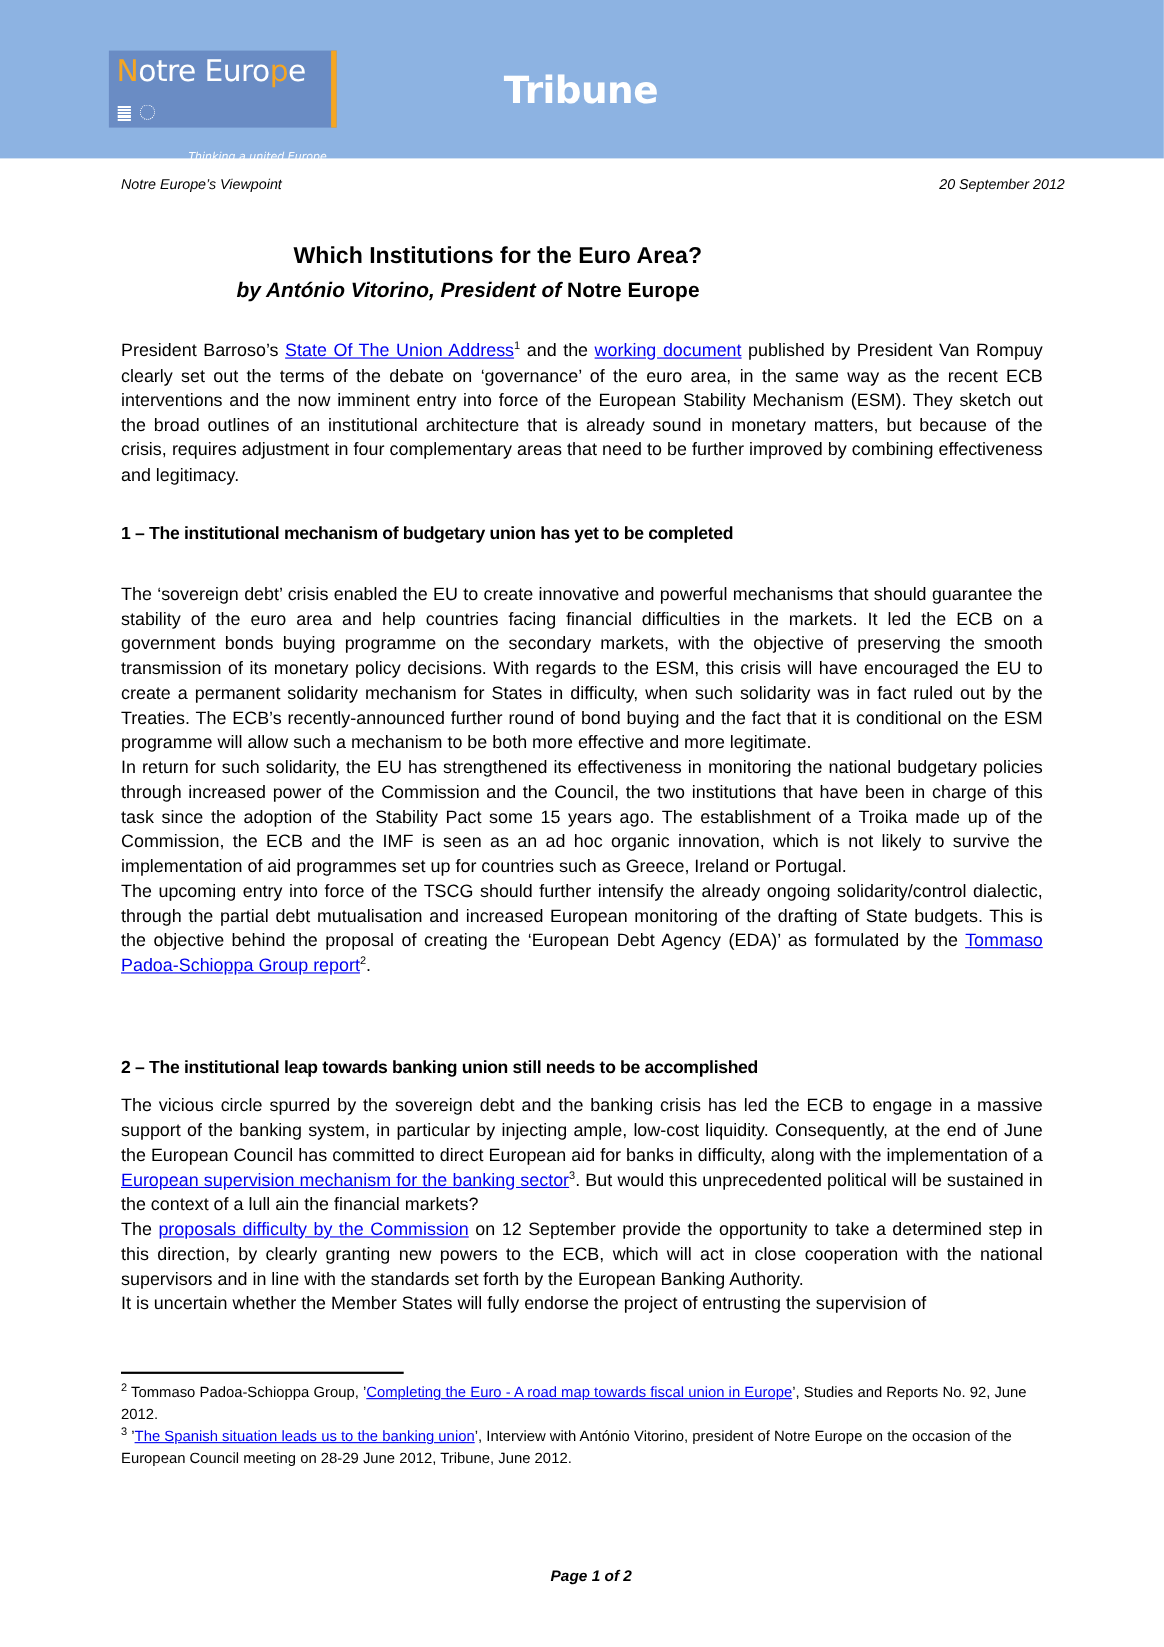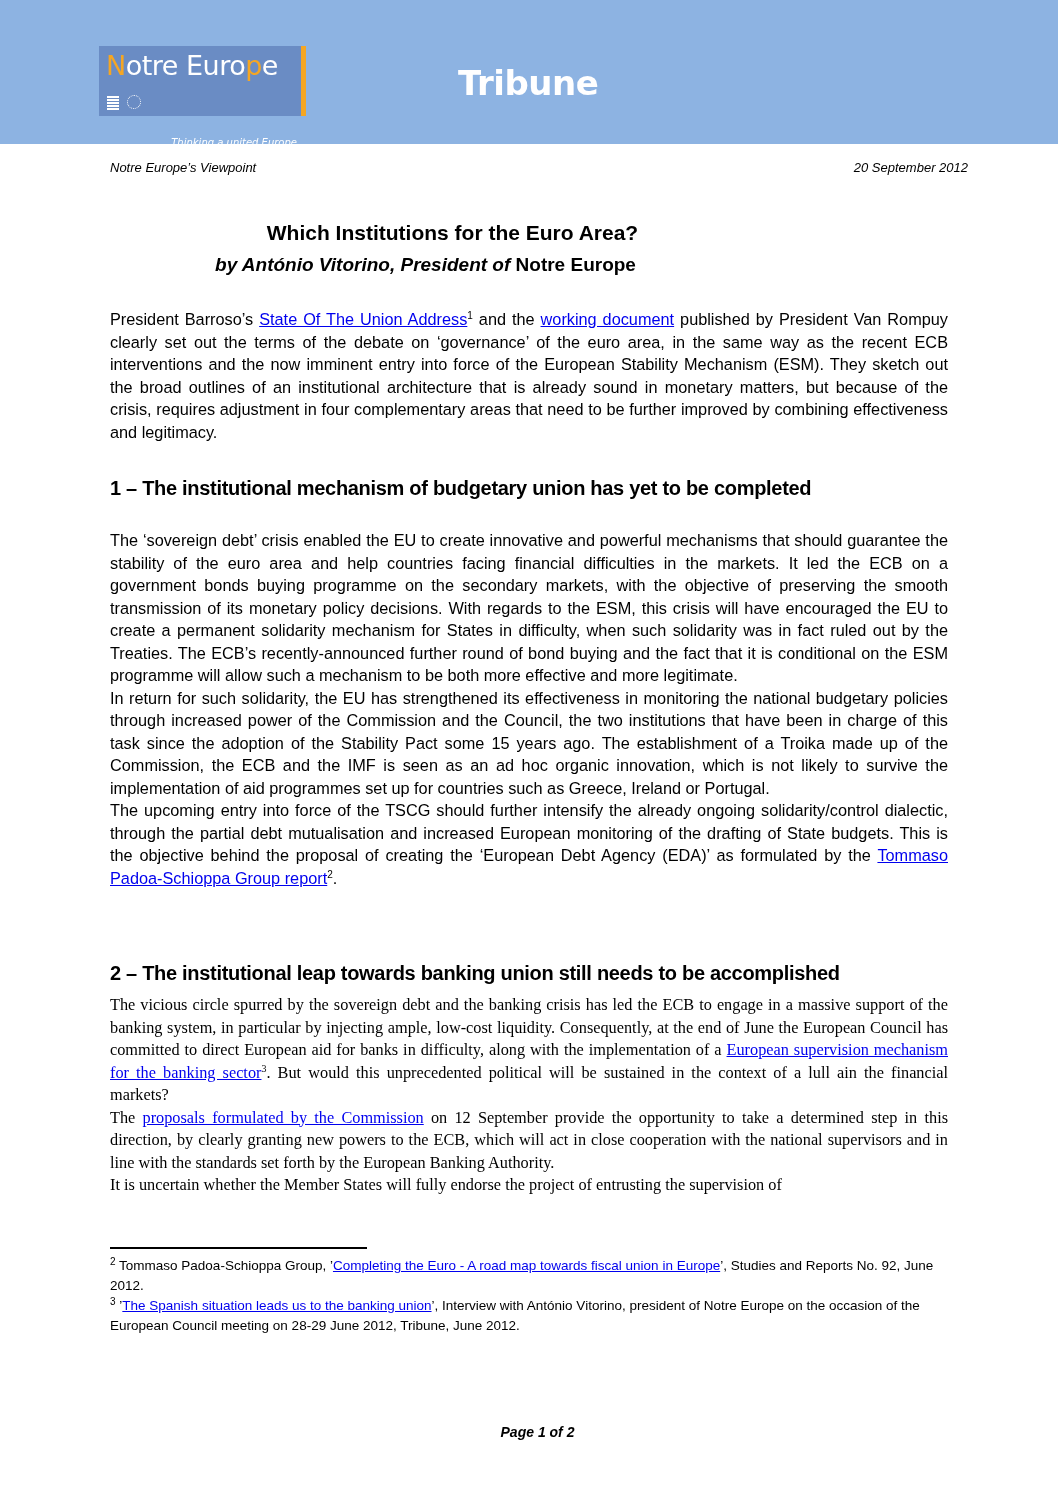--- a/index.html
+++ b/index.html
@@ -57,21 +57,21 @@
     font-size: 19px; font-weight: bold;
   }
   .doc-byline .it { font-style: italic; }
 
   .body-text {
     position: absolute; left: 110px; width: 838px;
     font-size: 16.3px; line-height: 22.5px; text-align: justify;
   }
   .body-text p { margin: 0; }
   .section-head {
-    position: absolute; left: 110px; font-size: 20px; font-weight: bold; white-space: nowrap;
+    position: absolute; left: 110px; font-size: 16px; font-weight: bold; white-space: nowrap;
     letter-spacing: -0.3px;
     text-align: right;
   }
   a.link { color: #0000ee; text-decoration: underline; }
   sup { font-size: 10px; line-height: 0; vertical-align: super; }
 
   .fn-separator {
     position: absolute; left: 110px; top: 1247px; width: 257px; height: 2px; background: #000;
   }
   .footnotes {
@@ -113,23 +113,23 @@
 <div class="section-head" style="top:477px;">1 – The institutional mechanism of budgetary union has yet to be completed</div>
 
 <div class="body-text" style="top:509px;margin-top:20px;">
   <p>The ‘sovereign debt’ crisis enabled the EU to create innovative and powerful mechanisms that should guarantee the stability of the euro area and help countries facing financial difficulties in the markets. It led the ECB on a government bonds buying programme on the secondary markets, with the objective of preserving the smooth transmission of its monetary policy decisions. With regards to the ESM, this crisis will have encouraged the EU to create a permanent solidarity mechanism for States in difficulty, when such solidarity was in fact ruled out by the Treaties. The ECB’s recently-announced further round of bond buying and the fact that  it is conditional on the ESM programme will allow such a mechanism to be both more effective and more legitimate.</p>
   <p>In return for such solidarity, the EU has strengthened its effectiveness in monitoring the national budgetary policies through increased power of the Commission and the Council,  the two institutions that have been in charge of this task since the adoption of the Stability Pact some 15 years ago. The establishment of a Troika made up of the Commission, the ECB and the IMF is seen as an ad hoc organic innovation, which is not likely to survive the implementation of aid programmes set up for countries such as Greece, Ireland or Portugal.</p>
   <p><span>The upcoming entry into force of the TSCG should further intensify the already ongoing solidarity/control dialectic, through the partial debt mutualisation and  increased European monitoring of the drafting of State budgets. This is the objective behind the proposal of creating the ‘European Debt Agency (EDA)’ as formulated by the </span><a class="link">Tommaso Padoa-Schioppa Group report</a><sup>2</sup><span>.</span></p>
 </div>
 
 <div class="section-head" style="top:962px;">2 – The institutional leap towards banking union still needs to be accomplished</div>
 
-<div class="body-text" style="top:994px;font-family:Liberation Serif, serif;">
+<div class="body-text" style="top:994px;">
   <p><span>The vicious circle spurred by the sovereign debt and the banking crisis has led the ECB to engage in a massive support of the banking system, in particular by injecting ample, low-cost liquidity. Consequently, at the end of June the European Council has committed to direct European aid for banks in difficulty, along with the implementation of a </span><a class="link">European supervision mechanism for the banking sector</a><sup>3</sup><span>. But would this unprecedented political will be sustained in the context of a lull ain the financial markets?</span></p>
-  <p><span>The </span><a class="link">proposals formulated by the Commission</a><span> on 12 September provide the opportunity to take a determined step in this direction, by clearly granting new powers to the ECB, which will act in close cooperation with the national supervisors and in line with the standards set forth by the European Banking Authority.</span></p>
+  <p><span>The </span><a class="link">proposals difficulty by the Commission</a><span> on 12 September provide the opportunity to take a determined step in this direction, by clearly granting new powers to the ECB, which will act in close cooperation with the national supervisors and in line with the standards set forth by the European Banking Authority.</span></p>
   <p>It is uncertain whether the Member States will fully endorse the project of entrusting the supervision of</p>
 </div>
 
 <div class="fn-separator"></div>
 
 <div class="footnotes">
   <p class="fn"><sup>2</sup> <span>Tommaso Padoa-Schioppa Group, ’</span><a class="link">Completing the Euro - A road map towards fiscal union in Europe</a><span>’, Studies and Reports No. 92, June 2012.</span></p>
   <p class="fn"><sup>3</sup> <span>’</span><a class="link">The Spanish situation leads us to the banking union</a><span>’, Interview with António Vitorino, president of Notre Europe on the occasion of the European Council meeting on 28-29 June 2012, Tribune, June 2012.</span></p>
 </div>
 

